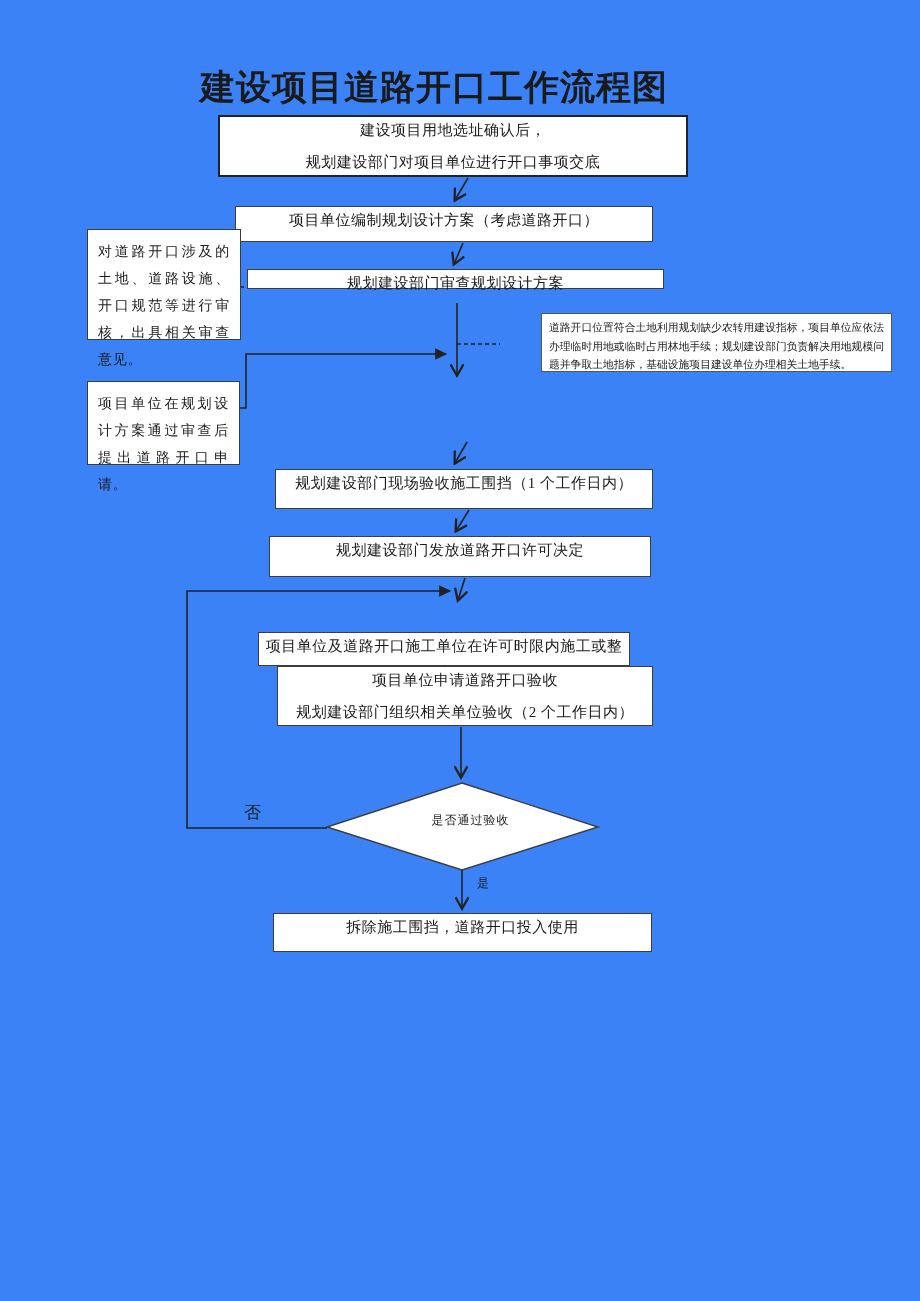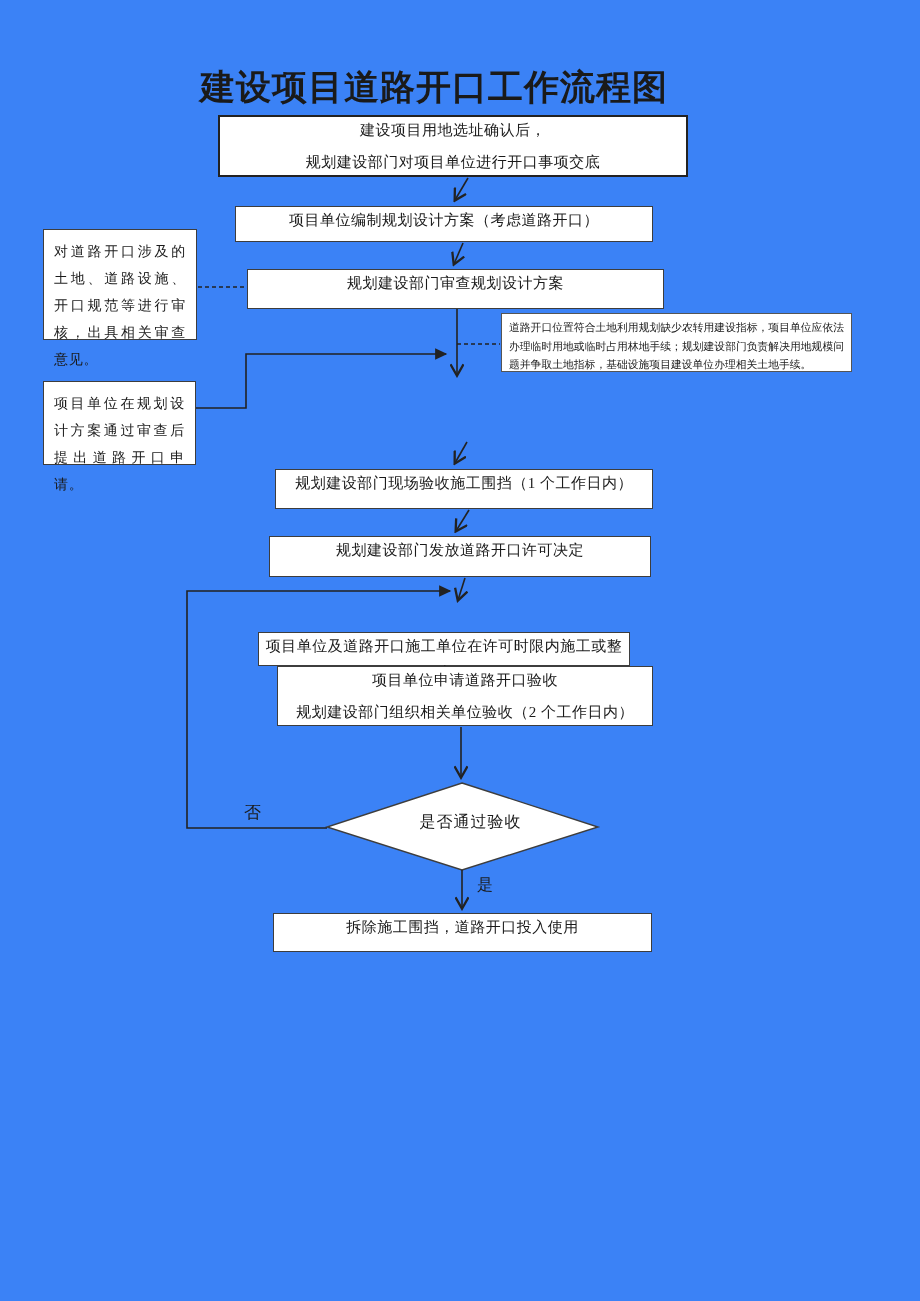--- a/index.html
+++ b/index.html
@@ -6,24 +6,24 @@
   .page{position:relative;width:920px;height:1301px;background:#3b82f6;overflow:hidden;
         font-family:"Liberation Serif","DejaVu Serif",serif;color:#1a1a1a;}
   .overlay{position:absolute;left:0;top:0;width:920px;height:1301px;}
   .title{position:absolute;left:200px;top:64px;width:460px;text-align:center;
          font-size:35px;font-weight:700;letter-spacing:1px;white-space:nowrap;}
   .box{position:absolute;box-sizing:border-box;background:#ffffff;border:1.5px solid #3d3d3d;
        display:flex;flex-direction:column;align-items:center;justify-content:space-between;
        font-size:15px;letter-spacing:0.5px;text-align:center;line-height:26px;}
   .box.thick{border-width:2.5px;border-color:#222222;}
   .sidebox{position:absolute;box-sizing:border-box;background:#ffffff;border:1.5px solid #3d3d3d;
-       font-size:14px;letter-spacing:0.8px;line-height:27px;padding:8px 10px;text-align:justify;}
+       font-size:14px;letter-spacing:0.8px;line-height:27px;padding:8px 10px;text-align:justify;margin-left:44px;}
   .notebox{position:absolute;box-sizing:border-box;background:#ffffff;border:1px solid #555555;
-       font-size:10.8px;line-height:18.5px;padding:4px 7px;text-align:justify;letter-spacing:0;}
-  .lbl{position:absolute;font-size:16px;letter-spacing:1px;}
+       font-size:10.8px;line-height:18.5px;padding:4px 7px;text-align:justify;letter-spacing:0;margin-left:40px;}
+  .lbl{position:absolute;font-size:12px;letter-spacing:1px;}
   .line-span{display:block;}
 </style>
 </head>
 <body>
 
 <div class="page">
 
   <svg class="overlay" viewBox="0 0 920 1301">
     <defs>
       <marker id="vee" viewBox="0 0 10 10" refX="8" refY="5" markerWidth="9" markerHeight="9" orient="auto">
@@ -55,21 +55,21 @@
 
   <div class="box thick" style="left:218px;top:115px;width:470px;height:62px;">
     <span class="line-span">建设项目用地选址确认后，</span>
     <span class="line-span">规划建设部门对项目单位进行开口事项交底</span>
   </div>
 
   <div class="box" style="left:235px;top:206px;width:418px;height:36px;">
     <span>项目单位编制规划设计方案（考虑道路开口）</span>
   </div>
 
-  <div class="box" style="left:247px;top:269px;width:417px;height:40px;">
+  <div class="box" style="left:247px;top:269px;width:417px;height:20px;">
     <span>规划建设部门审查规划设计方案</span>
   </div>
 
   <div class="sidebox" style="left:43px;top:229px;width:154px;height:111px;">
     <span>对道路开口涉及的土地、道路设施、开口规范等进行审核，出具相关审查意见。</span>
   </div>
 
   <div class="notebox" style="left:501px;top:313px;width:351px;height:59px;">
     <span>道路开口位置符合土地利用规划缺少农转用建设指标，项目单位应依法办理临时用地或临时占用林地手续；规划建设部门负责解决用地规模问题并争取土地指标，基础设施项目建设单位办理相关土地手续。</span>
   </div>

